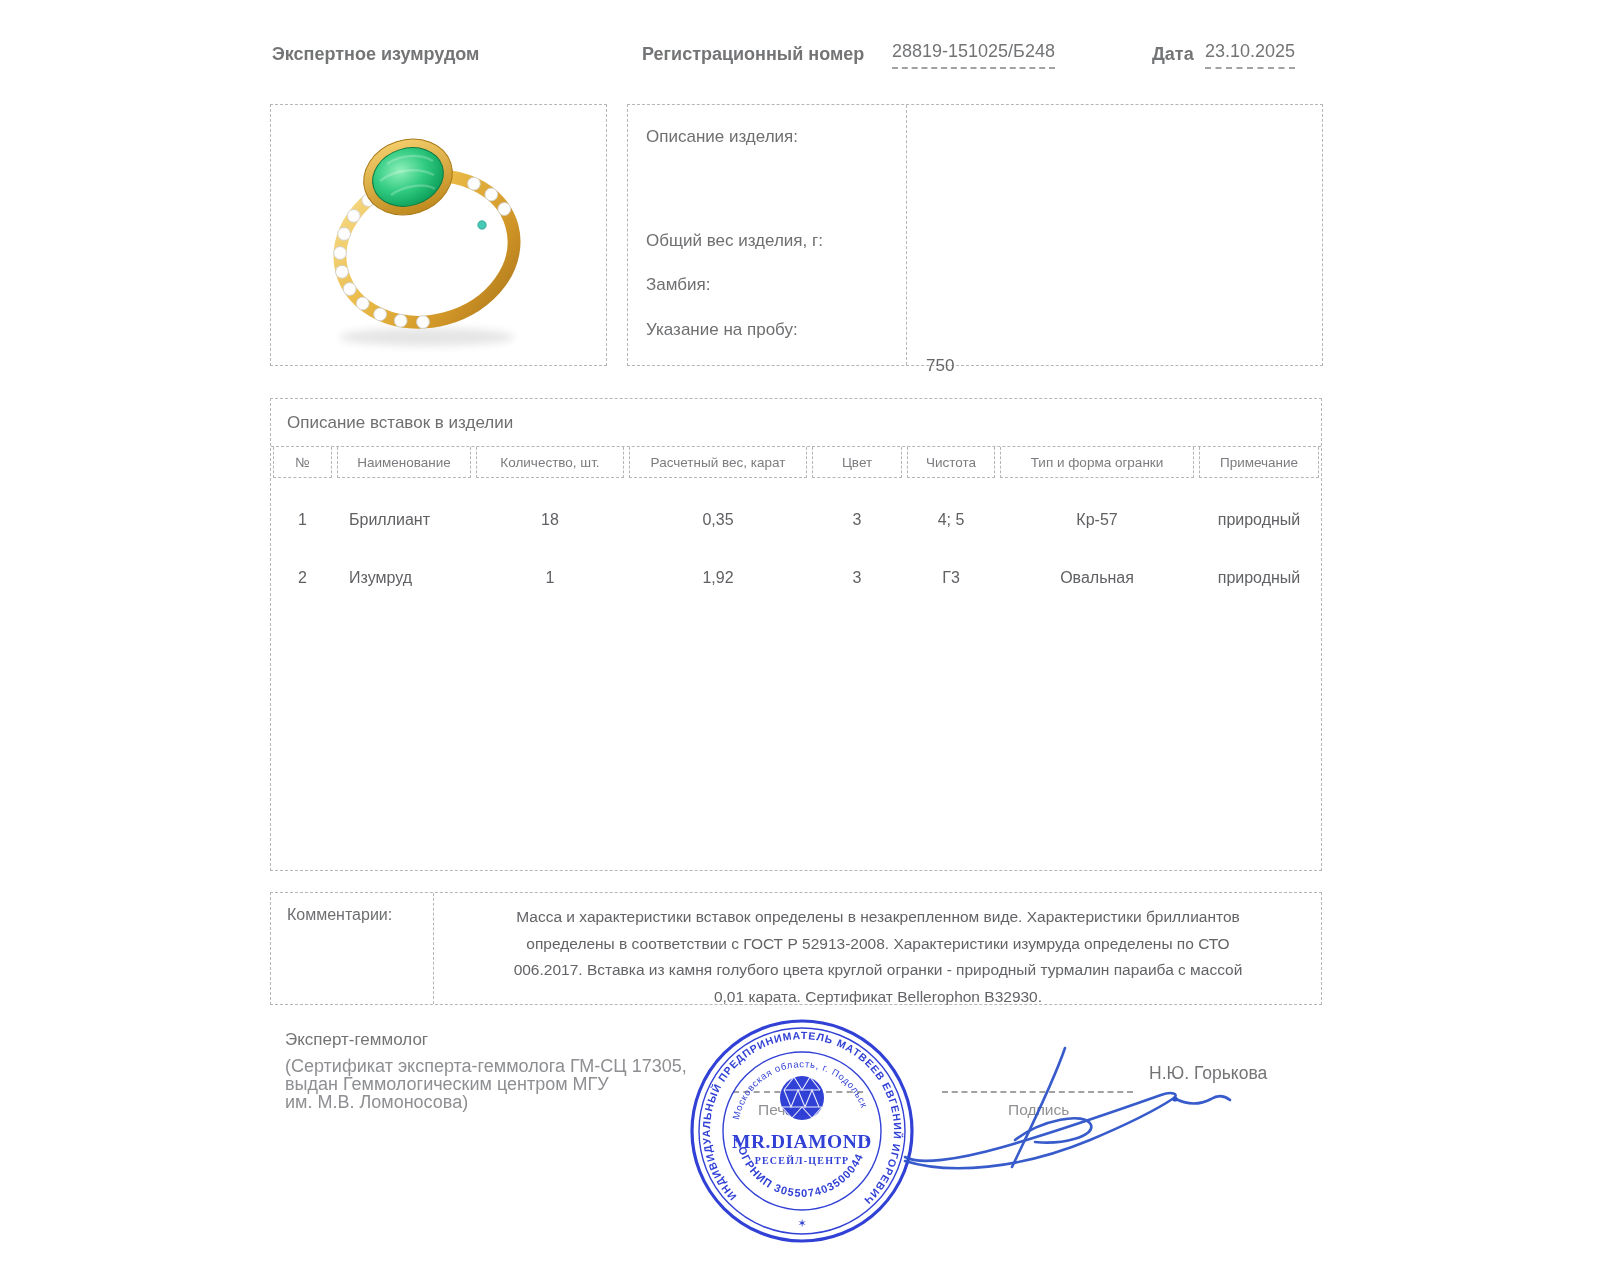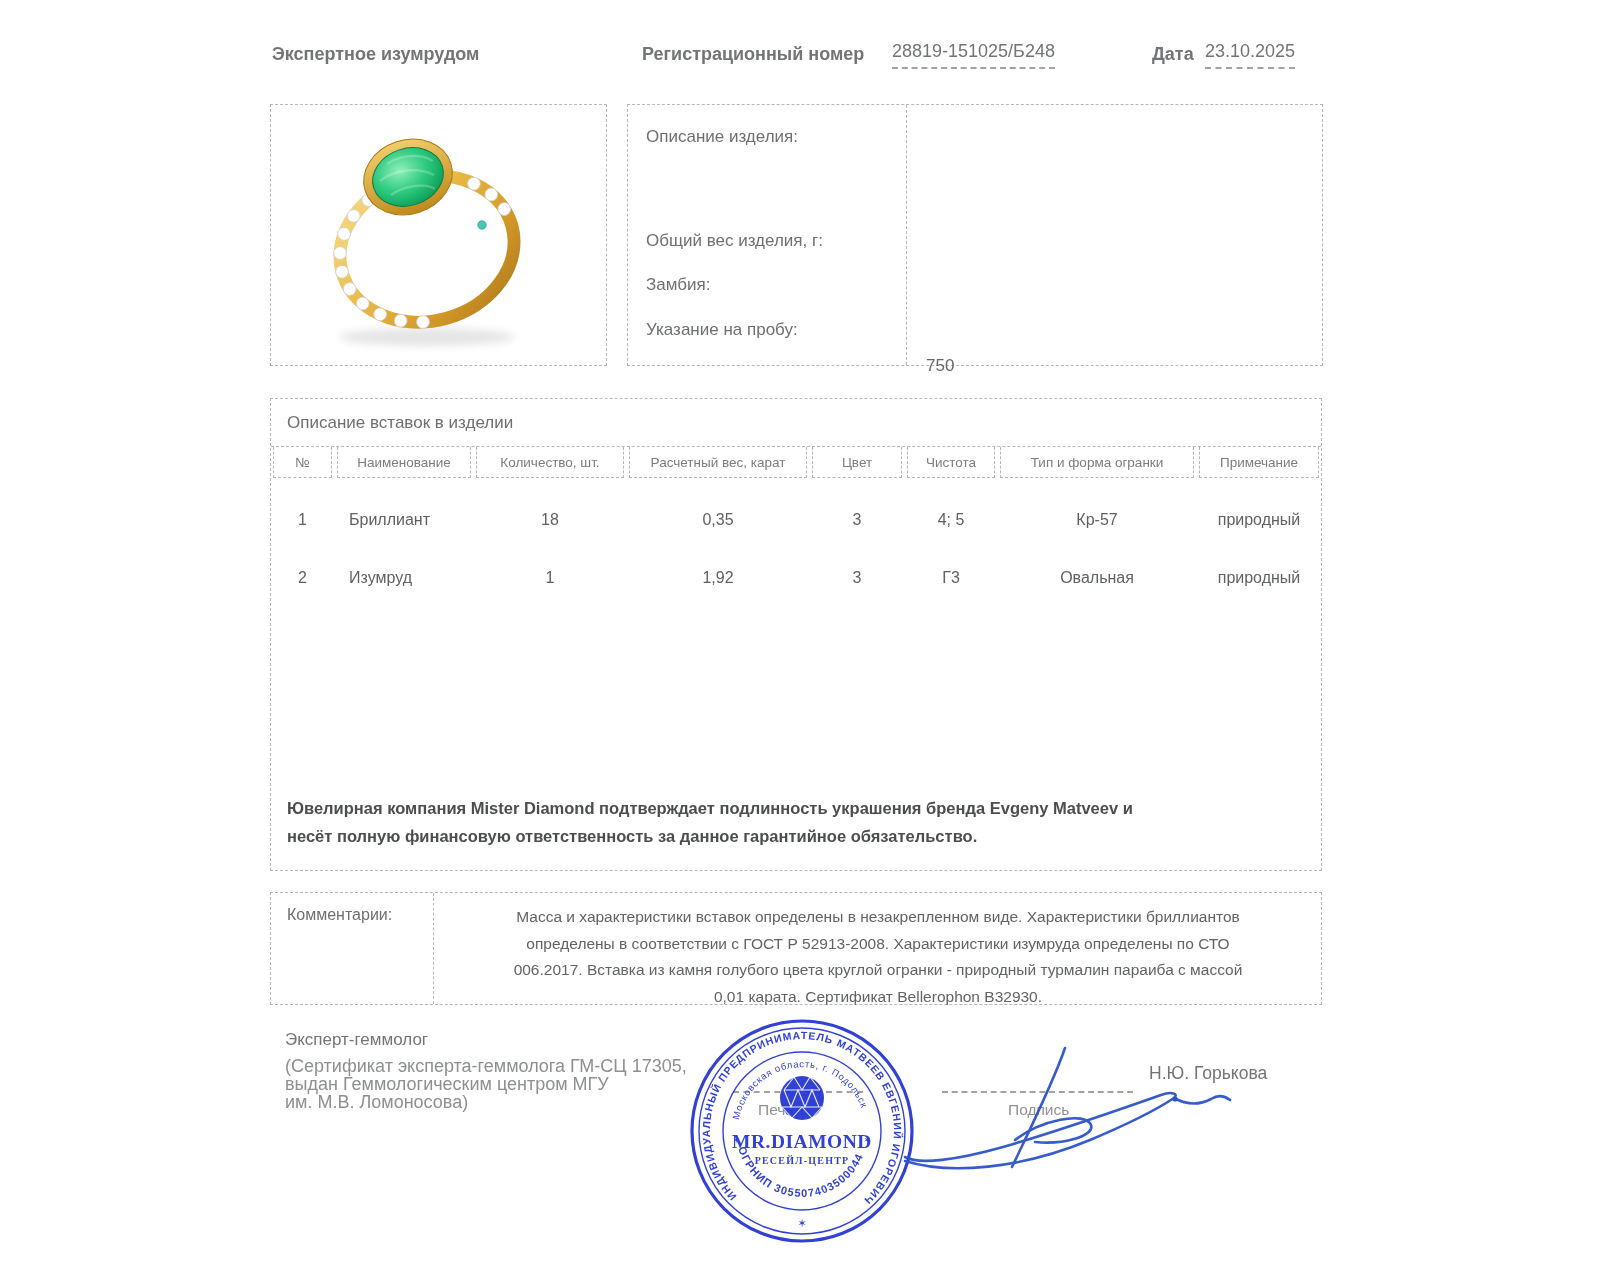--- a/index.html
+++ b/index.html
@@ -160,22 +160,20 @@
     <div class="tgrid trow">
       <div>2</div>
       <div class="c-name">Изумруд</div>
       <div>1</div>
       <div>1,92</div>
       <div>3</div>
       <div>Г3</div>
       <div>Овальная</div>
       <div>природный</div>
     </div>
-    <div class="abs statement pre">Ювелирная компания Mister Diamond подтверждает подлинность украшения бренда Evgeny Matveev и
-несёт полную финансовую ответственность за данное гарантийное обязательство.</div>
   </div>
 
   <div class="abs dashed-box comments-box">
     <div class="abs comments-divider"></div>
     <div class="abs comments-label">Комментарии:</div>
     <div class="abs comments-text pre">Масса и характеристики вставок определены в незакрепленном виде. Характеристики бриллиантов
 определены в соответствии с ГОСТ Р 52913-2008. Характеристики изумруда определены по СТО
 006.2017. Вставка из камня голубого цвета круглой огранки - природный турмалин параиба с массой
 0,01 карата. Сертификат Bellerophon B32930.</div>
   </div>

